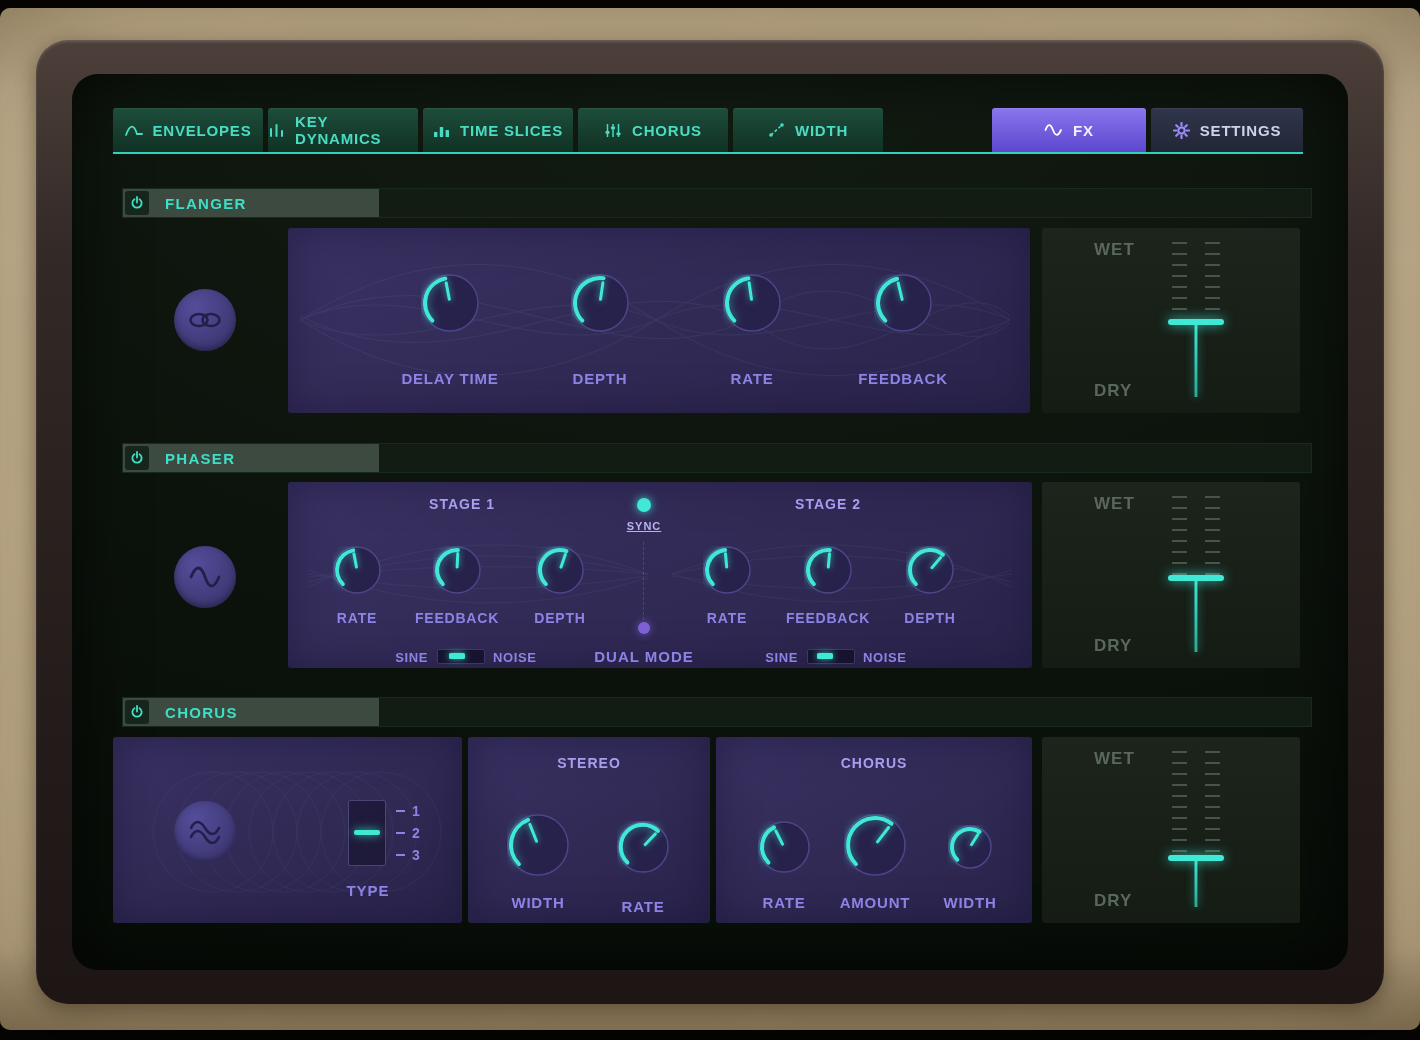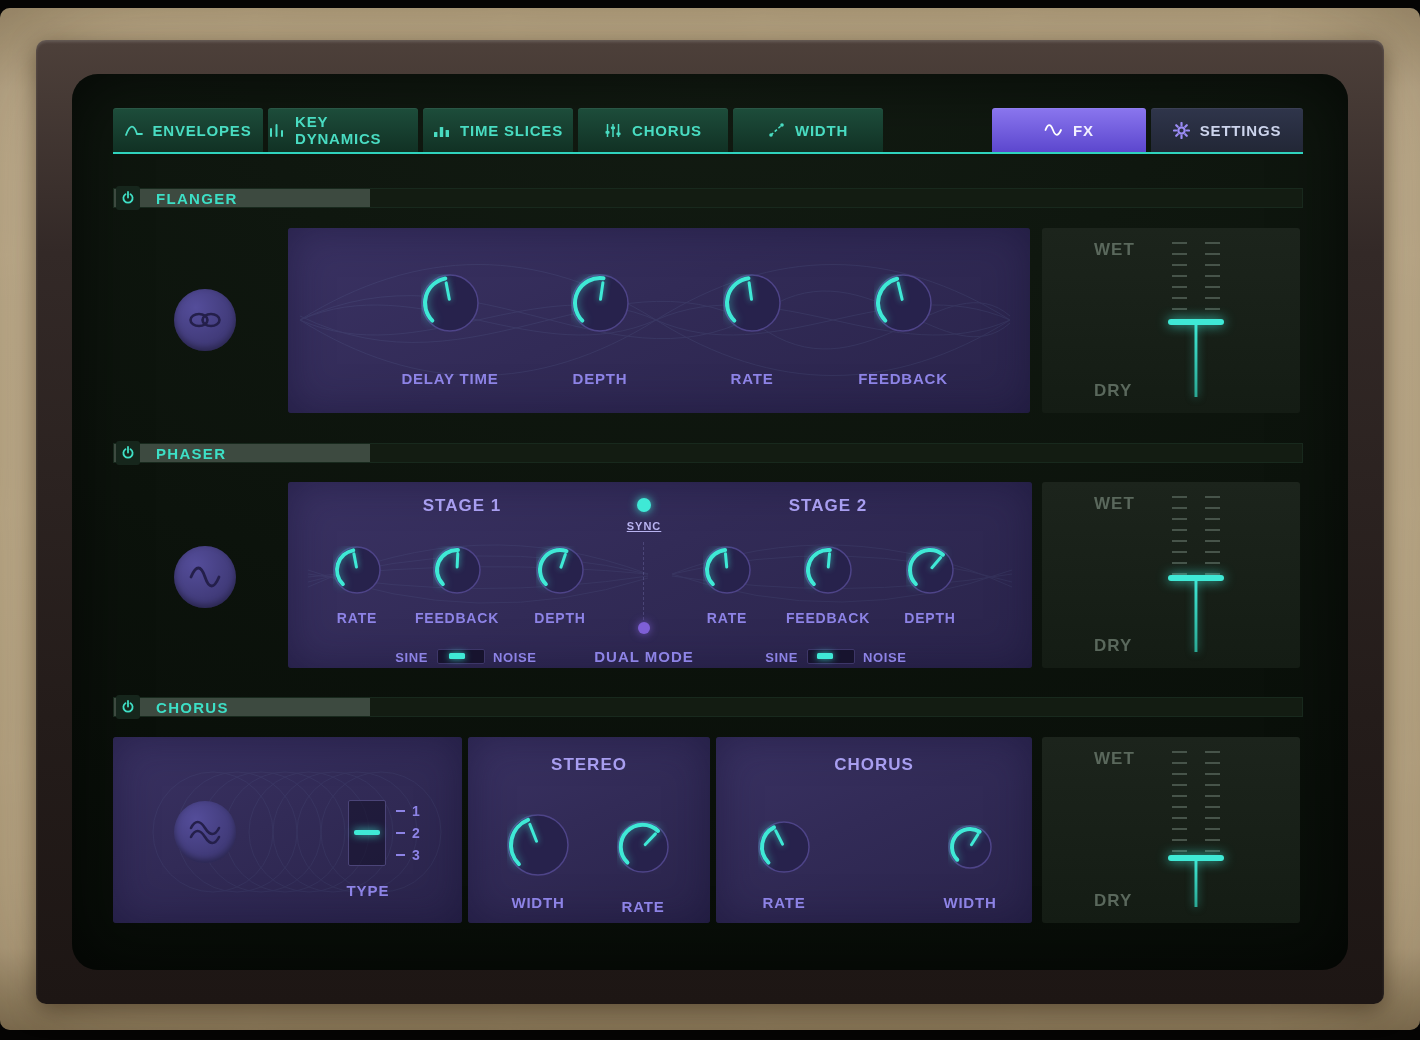--- a/index.html
+++ b/index.html
@@ -1,20 +1,20 @@
 <!DOCTYPE html>
 <html><head>
 <meta charset="utf-8">
 <style>
   html,body{margin:0;padding:0;width:1420px;height:1040px;overflow:hidden;background:#050403;
     font-family:"Liberation Sans",sans-serif;-webkit-font-smoothing:antialiased;}
   .frame{position:absolute;left:0;top:8px;right:0;bottom:10px;border-radius:10px;
     background:linear-gradient(180deg,#c8b591 0%,#dbc8a6 8%,#d7c4a0 55%,#cdb995 92%,#9c8a69 100%);
     box-shadow:inset 0 0 150px rgba(50,35,15,.5);}
-  .bezel{position:absolute;left:36px;top:32px;width:1348px;height:964px;border-radius:10px;
+  .bezel{position:absolute;left:36px;top:32px;width:1348px;height:964px;border-radius:32px;
     background:linear-gradient(180deg,#4d403a 0%,#332927 22%,#241c1a 70%,#1d1614 100%);
     box-shadow:inset 0 2px 3px rgba(255,255,255,.15), 0 6px 24px rgba(40,25,10,.55);}
   .screen{position:absolute;left:36px;top:34px;width:1276px;height:896px;border-radius:26px;overflow:hidden;
     background:radial-gradient(130% 110% at 50% 0%, #121b12 0%, #0c130c 55%, #070c07 100%);
     box-shadow:inset 0 0 70px rgba(0,0,0,.65);}
 
   
   .tab-bar{position:absolute;left:41px;top:34px;width:1190px;height:44px;display:flex;gap:5px;
     border-bottom:2px solid #2fd3bd;}
   .tab{height:44px;display:flex;align-items:center;justify-content:center;gap:10px;cursor:pointer;
@@ -23,21 +23,21 @@
   .tab.green .tab-label{color:#49dcc2;}
   .tab.fx{width:154px;background:linear-gradient(180deg,#8a76ee,#5c47ce);}
   .tab.fx .tab-label{color:#f2f0ff;}
   .tab.settings{width:152px;background:linear-gradient(180deg,#2f354b,#222736);}
   .tab.settings .tab-label{color:#ccd4ec;}
   .tab-label{font-size:15px;font-weight:bold;letter-spacing:.8px;}
   .tab-spacer{flex:1;}
   .tab-icon{display:flex;align-items:center;}
 
   
-  .fx-header{position:absolute;left:41px;width:1190px;height:20px;background:#131c12;
+  .fx-header{position:absolute;left:50px;width:1190px;height:30px;background:#131c12;
     border:1px solid rgba(120,255,220,.06);box-sizing:border-box;}
   .hdr-strip{position:absolute;left:0;top:0;bottom:0;width:256px;background:#3d4a40;display:flex;align-items:center;}
   .power-btn{width:24px;height:24px;margin:2px;background:#16261c;border:none;border-radius:3px;
     display:flex;align-items:center;justify-content:center;cursor:pointer;padding:0;}
   .hdr-label{margin-left:14px;font-size:15px;font-weight:bold;color:#3ddfc6;letter-spacing:1.3px;}
 
   
   .fx-row{position:absolute;left:41px;width:1190px;}
   #row-flanger{top:154px;height:185px;}
   #row-phaser{top:408px;height:186px;}
@@ -57,21 +57,21 @@
   .k58{width:58px;height:58px}.k48{width:48px;height:48px}.k62{width:62px;height:62px}
   .k52{width:52px;height:52px}.k44{width:44px;height:44px}
   .kbase{fill:#27224c;stroke:#4e4488;stroke-width:1.5;}
   .karc{fill:none;stroke:#3fe9d6;stroke-width:4;stroke-linecap:round;filter:drop-shadow(0 0 4px rgba(63,233,214,.6));}
   .kptr{stroke:#3fe9d6;stroke-width:3;stroke-linecap:round;filter:drop-shadow(0 0 3px rgba(63,233,214,.7));}
   .klabel{position:absolute;left:0;right:0;text-align:center;font-weight:bold;color:#8d83e6;letter-spacing:.8px;}
   .f-label{bottom:26px;font-size:15px;}
   .p-label{bottom:42px;font-size:14px;}
   .c-label{bottom:12px;font-size:15px;}
 
-  .stage-title,.group-title{position:absolute;text-align:center;font-size:17px;font-weight:bold;
+  .stage-title,.group-title{position:absolute;text-align:center;font-size:14px;font-weight:bold;
     color:#a89ef0;letter-spacing:1px;}
   .group-title{top:18px;left:0;right:0;}
 
   
   .sync-dot{position:absolute;width:14px;height:14px;border-radius:50%;background:#3fe9d6;
     box-shadow:0 0 10px rgba(63,233,214,.9);cursor:pointer;}
   .dual-dot{position:absolute;width:12px;height:12px;border-radius:50%;background:#7e5fd6;
     box-shadow:0 0 8px rgba(126,95,214,.8);cursor:pointer;}
   .sync-line{position:absolute;width:0;border-left:1px dashed rgba(150,150,220,.25);}
   .sync-label{position:absolute;text-align:center;font-size:11px;font-weight:bold;color:#b8b3f0;letter-spacing:1px;text-decoration:underline;}
@@ -477,20 +477,28 @@
         <div class="fx-panel" style="left:603px;width:316px">
           <div class="group-title">CHORUS</div>
           <div class="kgroup" style="left:13px;width:110px">
             <div class="knob k52" style="top:84px"><svg width="52" height="52">
                   <circle class="kbase" cx="26" cy="26" r="25"></circle>
                   <path class="karc" d="M 10.44 41.56 A 22 22 0 0 1 16.01 6.40"></path>
                   <line class="kptr" x1="24.50" y1="23.06" x2="17.81" y2="9.93"></line>
                 </svg></div>
             <div class="klabel c-label">RATE</div>
           </div>
+          <div class="kgroup" style="left:104px;width:110px">
+            <div class="knob k62" style="top:77px"><svg width="62" height="62">
+                  <circle class="kbase" cx="31" cy="31" r="30"></circle>
+                  <path class="karc" d="M 11.91 50.09 A 27 27 0 0 1 47.55 9.67"></path>
+                  <line class="kptr" x1="33.48" y1="27.80" x2="44.57" y2="13.51"></line>
+                </svg></div>
+            <div class="klabel c-label">AMOUNT</div>
+          </div>
           <div class="kgroup" style="left:199px;width:110px">
             <div class="knob k44" style="top:88px"><svg width="44" height="44">
                   <circle class="kbase" cx="22" cy="22" r="21"></circle>
                   <path class="karc" d="M 9.27 34.73 A 18 18 0 0 1 31.64 6.80"></path>
                   <line class="kptr" x1="23.45" y1="19.72" x2="29.91" y2="9.54"></line>
                 </svg></div>
             <div class="klabel c-label">WIDTH</div>
           </div>
         </div>
 

